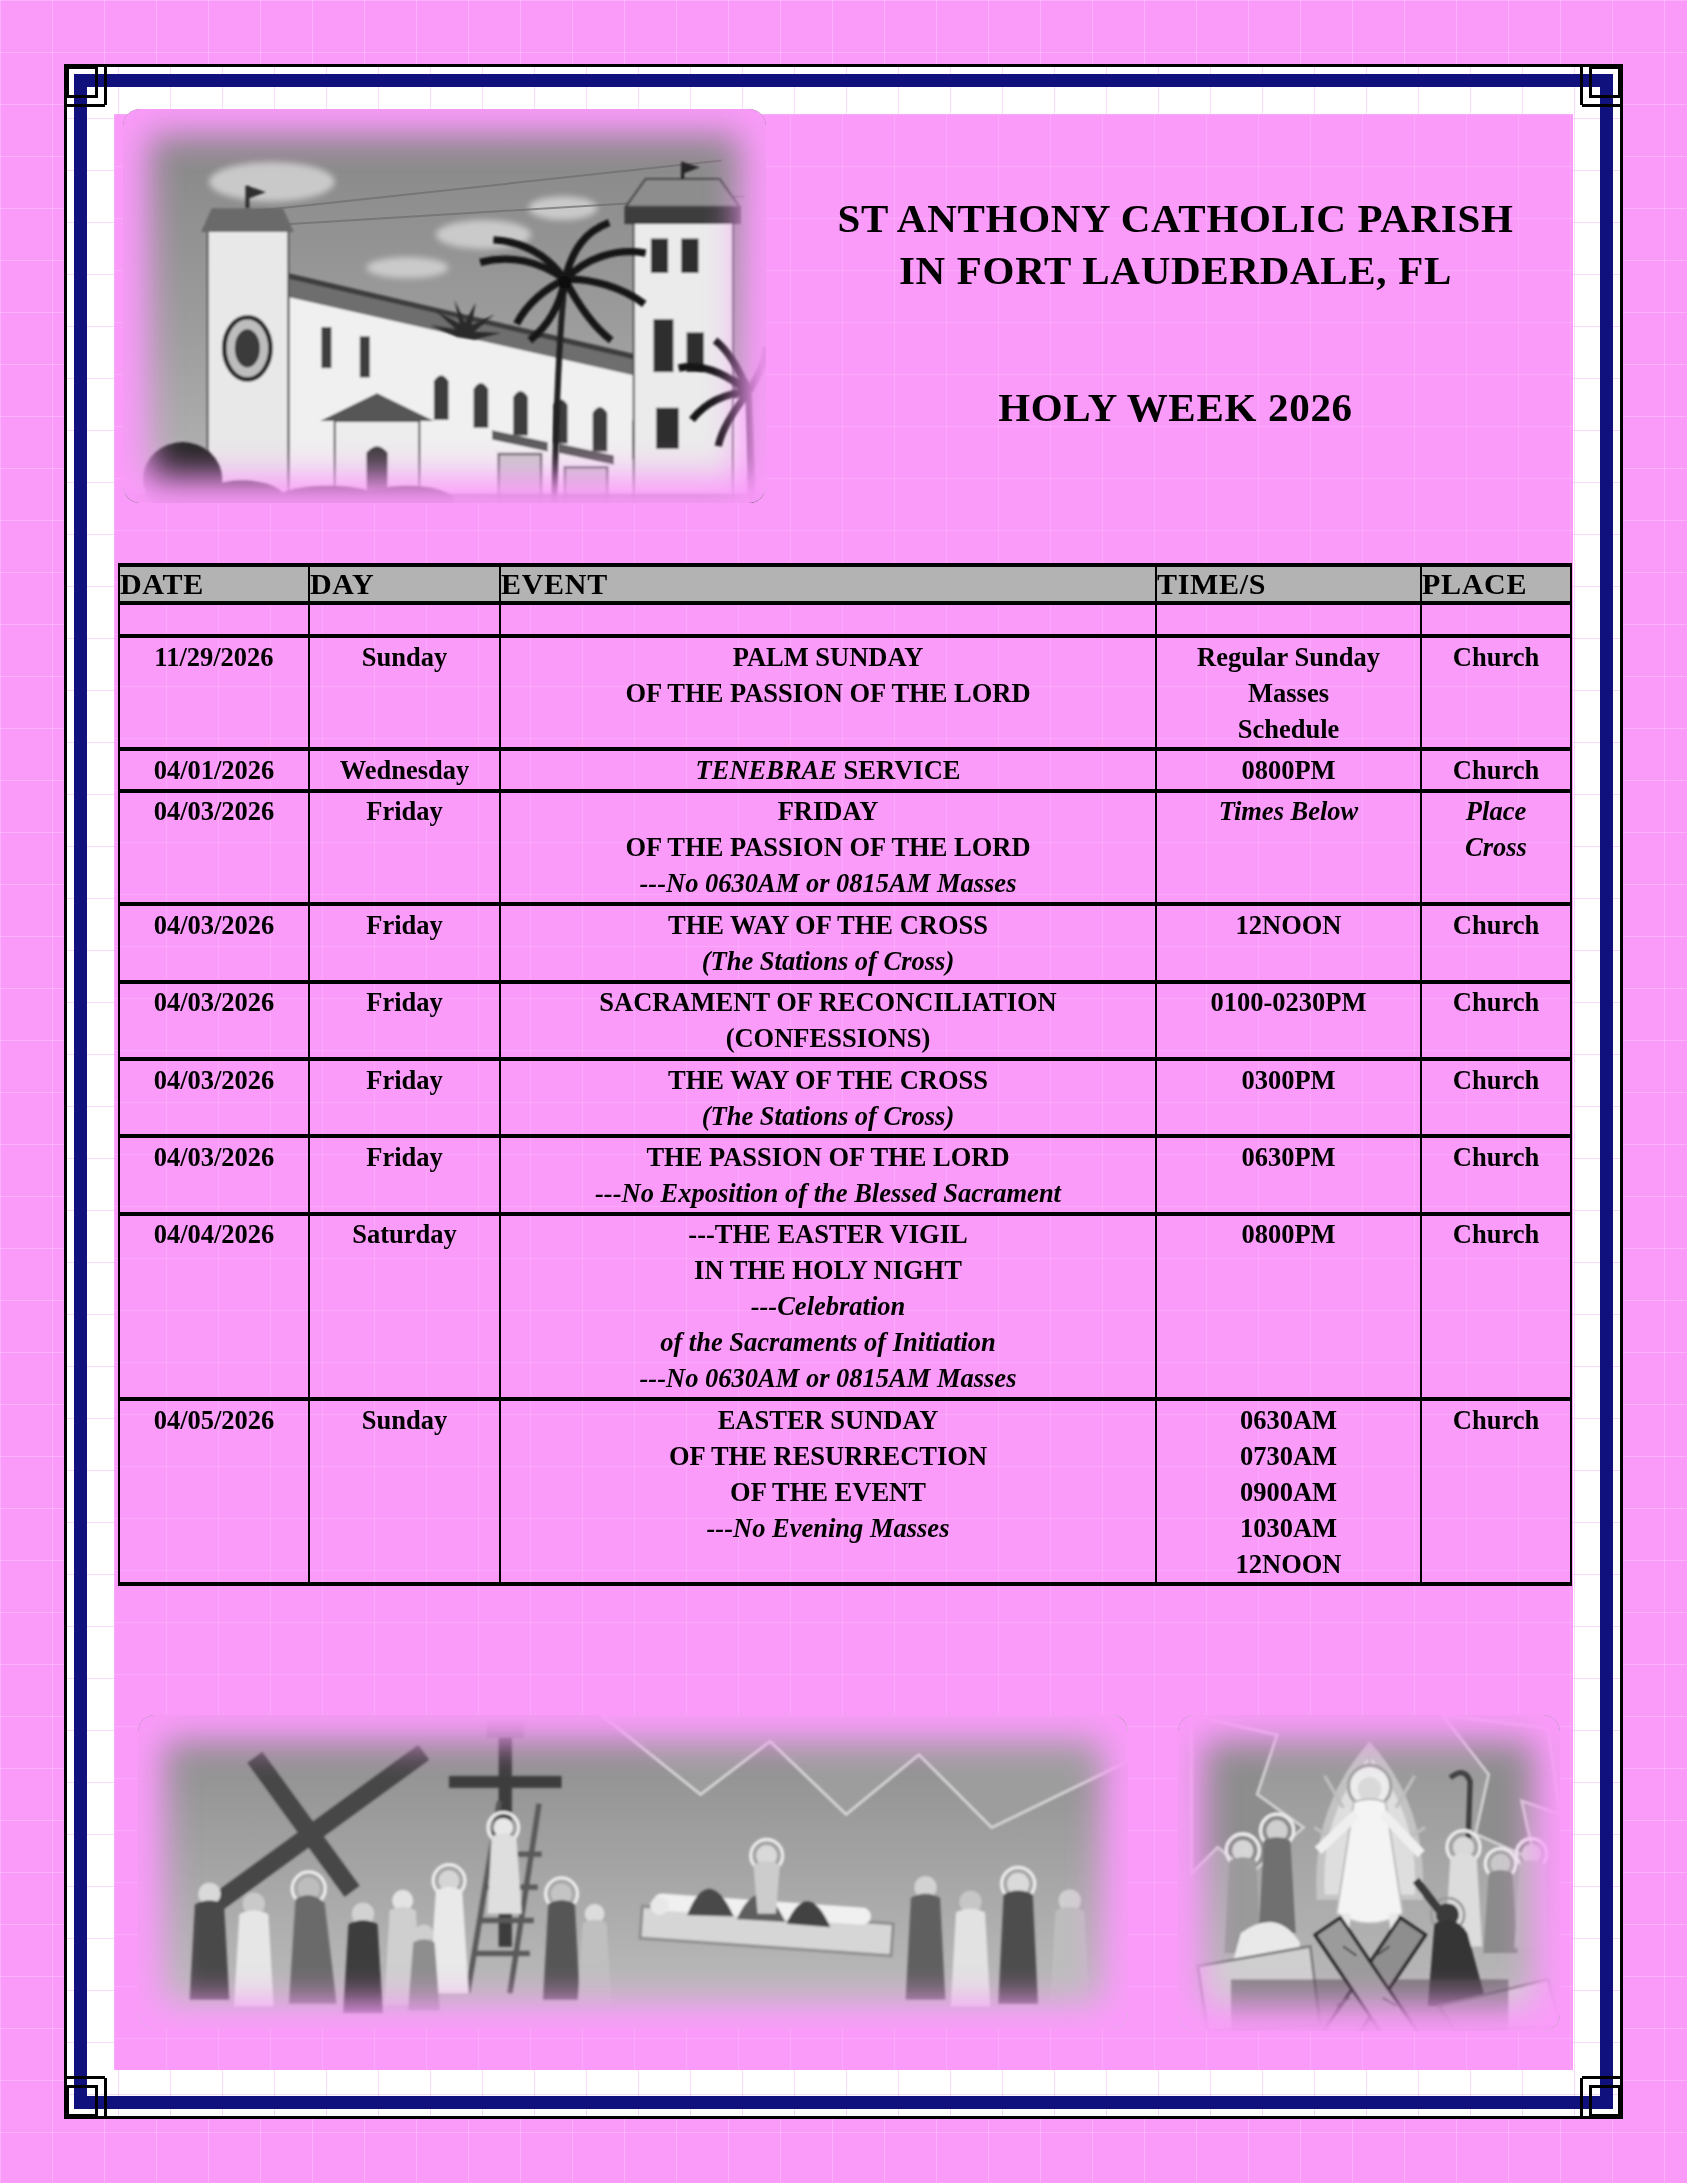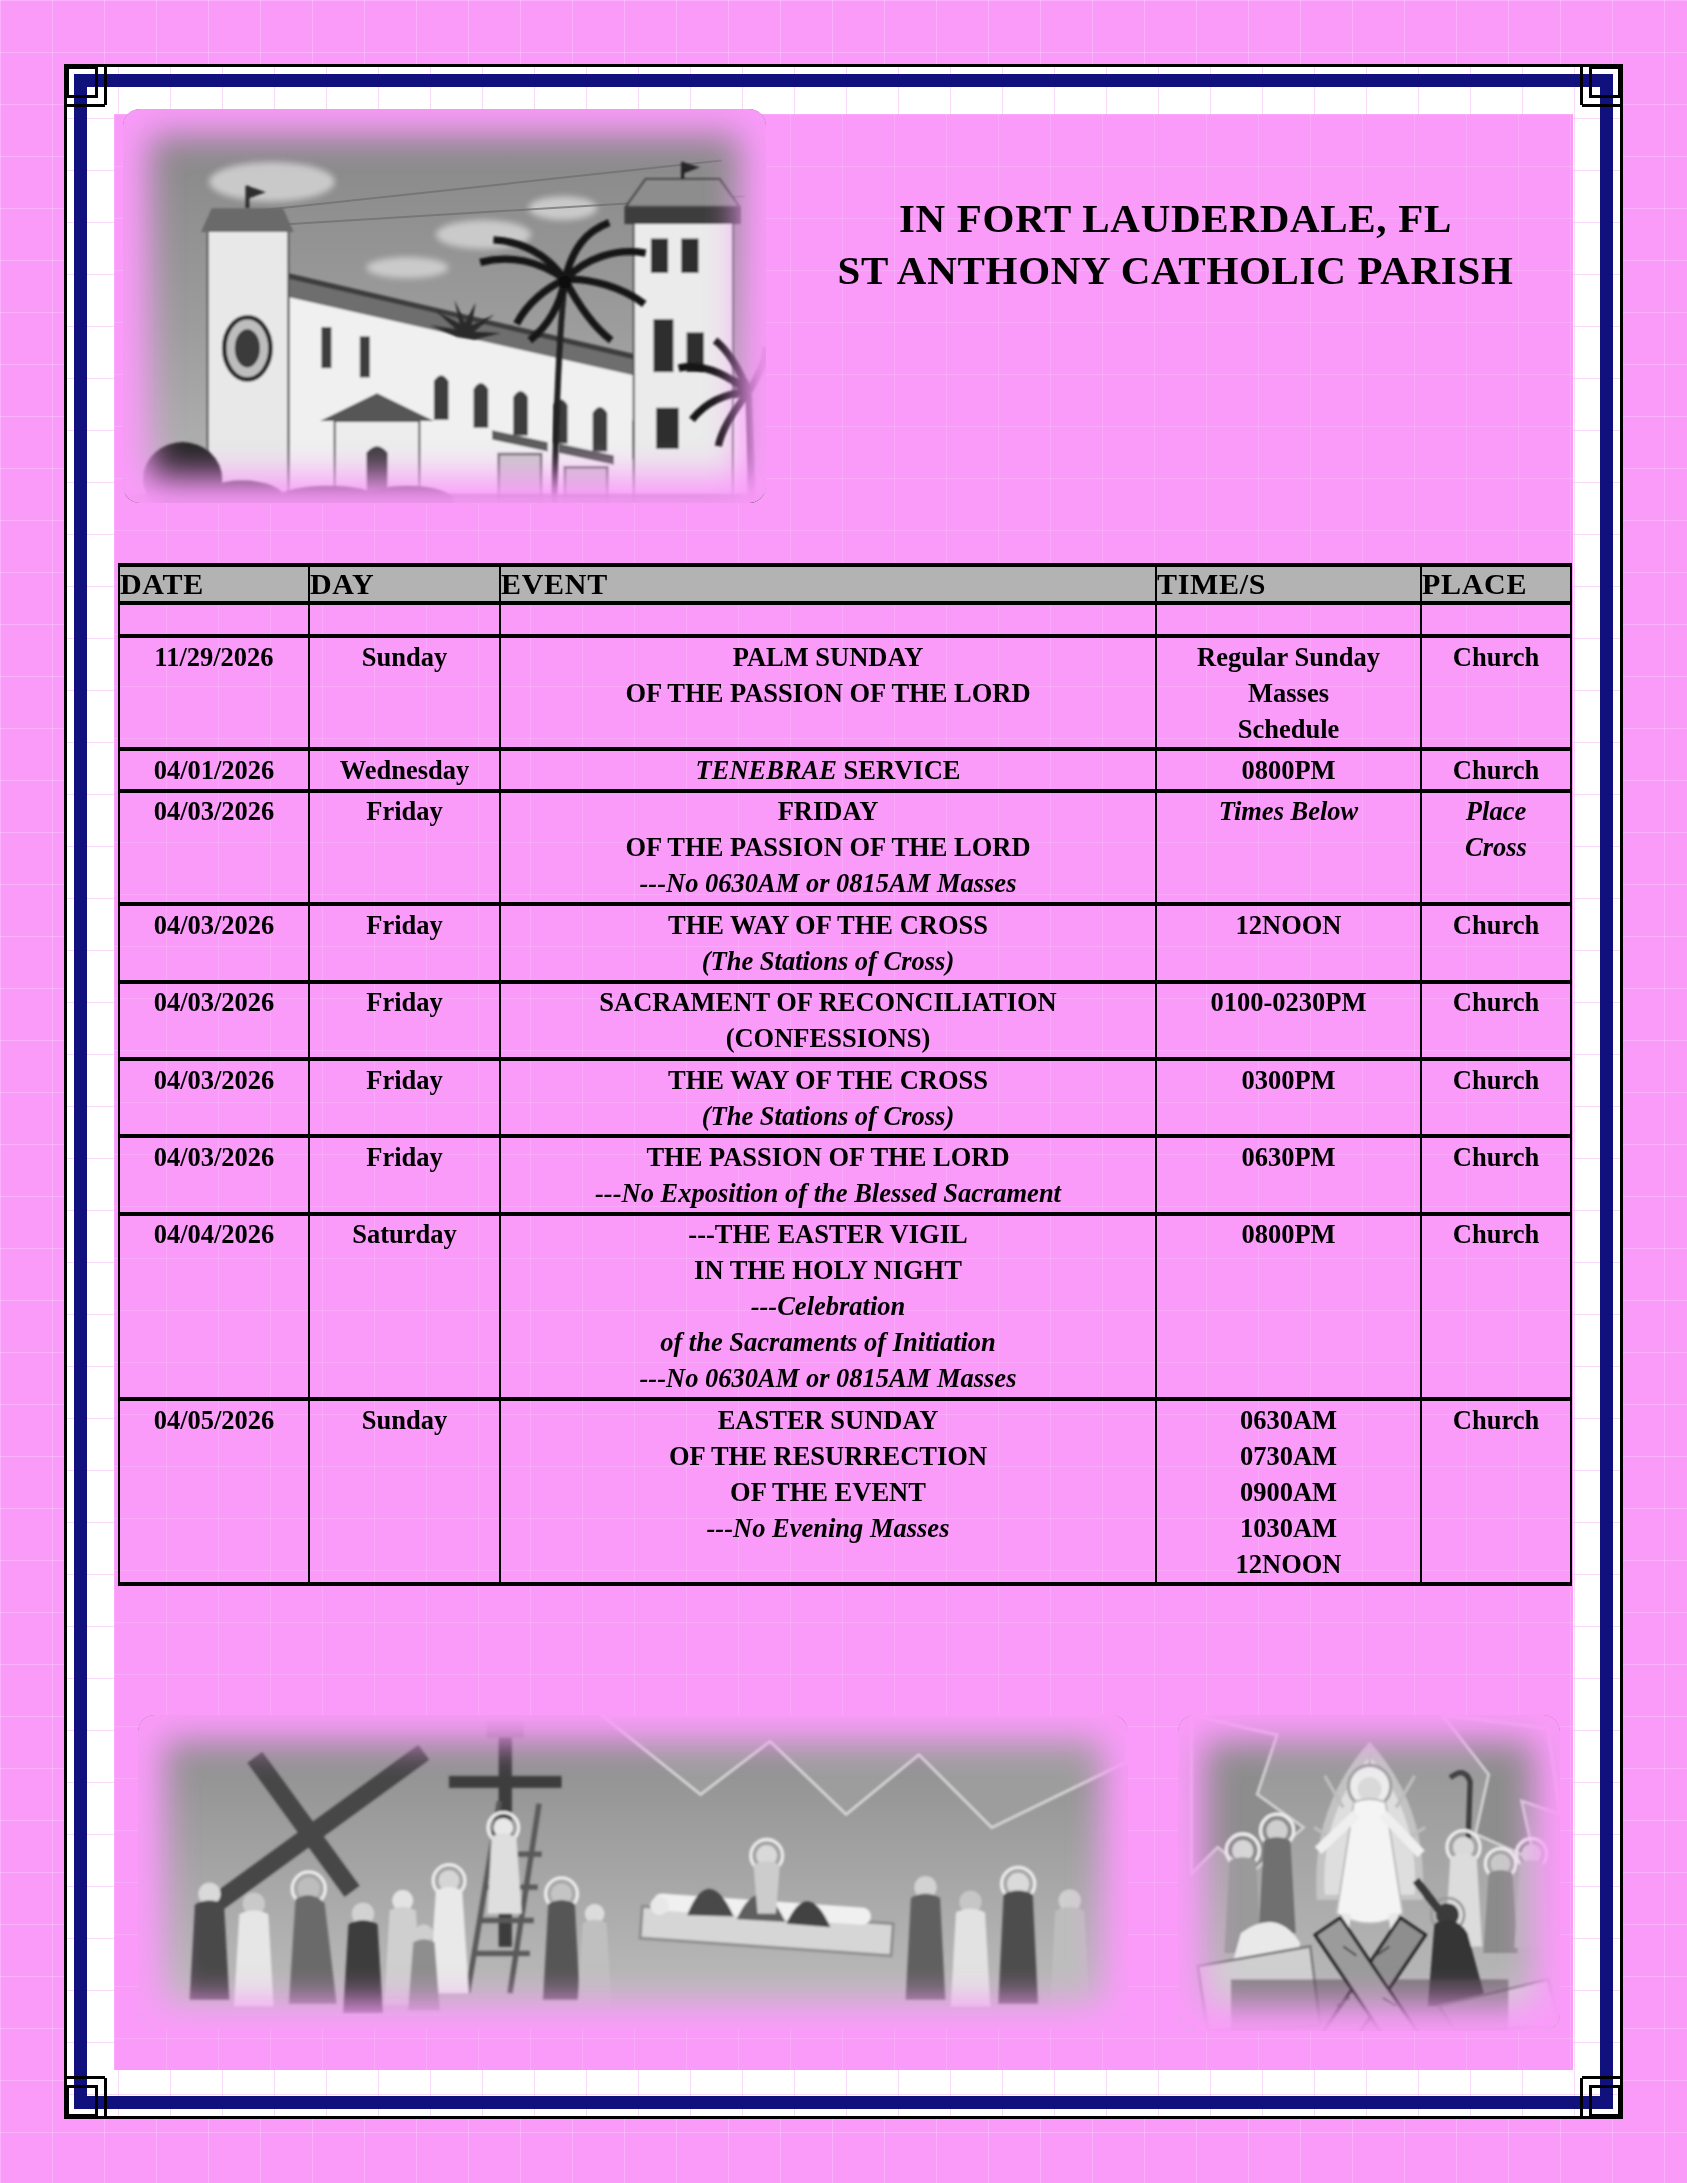--- a/index.html
+++ b/index.html
@@ -220,23 +220,24 @@
           <ellipse cx="90" cy="560" rx="60" ry="56"></ellipse>
             <ellipse cx="180" cy="588" rx="64" ry="26"></ellipse>
           <ellipse cx="310" cy="594" rx="84" ry="24"></ellipse>
             <ellipse cx="430" cy="592" rx="70" ry="22"></ellipse>
           <rect x="0" y="582" width="972" height="14" opacity=".7"></rect>
         </g>
       </svg>
     </div>
 
     <div class="title-block">
+      <div>ST ANTHONY CATHOLIC PARISH</div>
       <div>IN FORT LAUDERDALE, FL</div>
-      <div>ST ANTHONY CATHOLIC PARISH</div>
       <div class="subtitle">
+        <div>HOLY WEEK 2026</div>
       </div>
     </div>
 
     <table class="events">
       <colgroup>
           <col style="width: 190px;">
           <col style="width: 191px;">
           <col style="width: 656px;">
           <col style="width: 265px;">
           <col style="width: 150px;">

